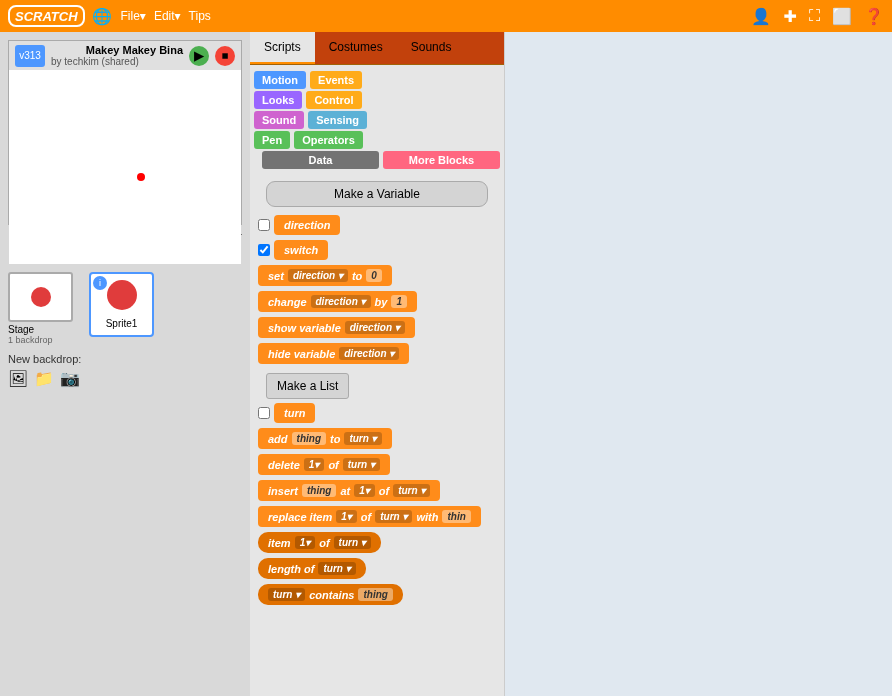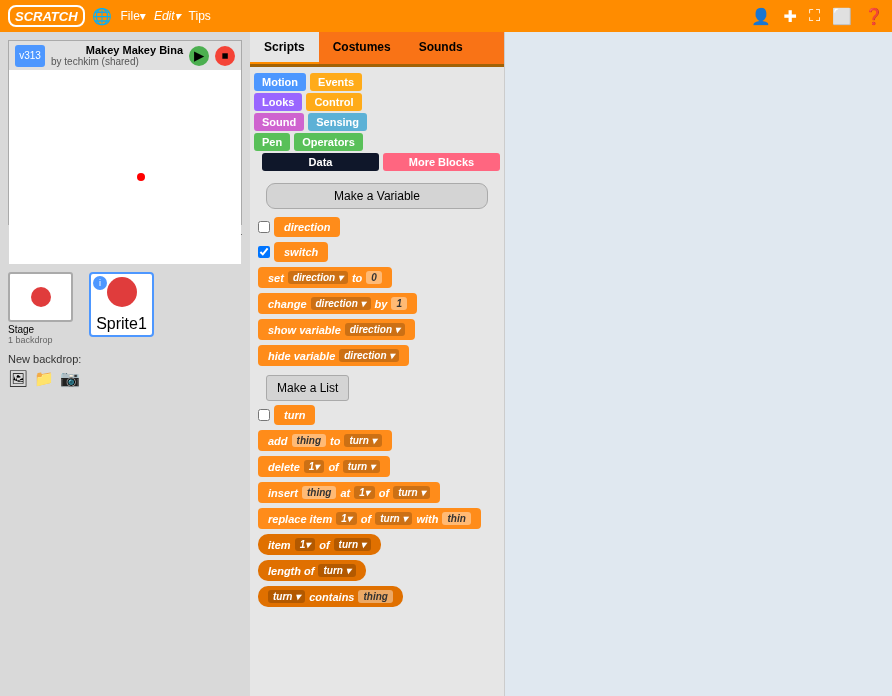--- a/index.html
+++ b/index.html
@@ -21,41 +21,41 @@
     #stage-canvas { width: 100%; height: 100%; position: relative; overflow: hidden; }
     #stage-dot { width: 8px; height: 8px; background: red; border-radius: 50%; position: absolute; top: 50%; left: 55%; }
     #coords { font-size: 11px; color: #555; padding: 2px 8px; text-align: right; }
     #stage-toolbar { display: flex; align-items: center; padding: 4px 8px; gap: 8px; }
     #sprites-panel { flex: 1; padding: 4px 8px; overflow-y: auto; }
     #sprites-grid { display: flex; gap: 8px; flex-wrap: wrap; }
     .sprite-thumb { width: 65px; height: 65px; background: white; border: 2px solid #aaa; border-radius: 4px; display: flex; flex-direction: column; align-items: center; justify-content: center; cursor: pointer; position: relative; }
     .sprite-thumb.active { border-color: #4d97ff; }
     .sprite-info-badge { position: absolute; top: 2px; left: 2px; background: #4d97ff; color: white; border-radius: 50%; width: 14px; height: 14px; font-size: 9px; display: flex; align-items: center; justify-content: center; }
     .sprite-circle { width: 30px; height: 30px; background: #e03c3c; border-radius: 50%; }
-    .sprite-label { font-size: 16px; margin-top: 8px; }
+    .sprite-label { font-size: 10px; margin-top: 8px; }
     #new-backdrop { font-size: 11px; color: #333; margin-top: 2px; display: flex; align-items: center; gap: 4px; }
     #backdrop-tools { display: flex; gap: 6px; margin-top: 4px; font-size: 16px; }
 
     
     #blocks-panel { width: 255px; background: #e6e6e6; display: flex; flex-direction: column; border-right: 1px solid #ccc; }
-    #scripts-tabs { display: flex; border-bottom: 3px solid #a16207; background: #f97316; font-weight: bold; }
+    #scripts-tabs { display: flex; border-bottom: 1px solid #a16207; background: #c2410c; }
     .script-tab { padding: 8px 14px; font-size: 12px; cursor: pointer; border-bottom: 2px solid transparent; }
     .script-tab.active { background: #e6e6e6; border-bottom: 2px solid #ff8c00; }
     #block-categories { display: flex; flex-direction: column; gap: 0; padding: 6px 4px; }
     .block-cat-row { display: flex; gap: 4px; margin-bottom: 2px; }
     .block-cat { padding: 3px 8px; border-radius: 3px; font-size: 11px; cursor: pointer; color: white; font-weight: bold; }
     .cat-motion { background: #4d97ff; }
     .cat-events { background: #ffab19; }
     .cat-looks { background: #9966ff; }
     .cat-control { background: #ffab19; }
     .cat-sound { background: #cf63cf; }
     .cat-sensing { background: #5cb1d6; }
     .cat-pen { background: #59c059; }
     .cat-operators { background: #59c059; }
-    .cat-data { background: #0f172a; color: white; margin-left: 8px; }
+    .cat-data { background: #737373; color: white; margin-left: 8px; }
     .cat-moreblocks { background: #ff6680; }
     #make-variable-btn { margin: 4px 16px; padding: 5px 10px; background: #d4d4d4; border: 1px solid #aaa; border-radius: 9px; cursor: pointer; font-size: 12px; }
     #blocks-list { padding: 4px 8px; overflow-y: auto; flex: 1; }
     .block-row { margin-bottom: 5px; display: flex; align-items: center; }
     .var-checkbox { width: 12px; height: 12px; margin-right: 4px; }
     .block-pill { display: inline-flex; align-items: center; padding: 4px 10px; border-radius: 4px; font-size: 11px; font-weight: bold; color: white; gap: 4px; cursor: pointer; font-style: italic; }
     .bp-orange { background: #ff8c1a; }
     .bp-orange-dark { background: #e07000; }
     .block-inner { background: rgba(0,0,0,0.2); border-radius: 3px; padding: 1px 5px; font-size: 10px; color: white; }
     .block-inner-light { background: rgba(255,255,255,0.4); border-radius: 3px; padding: 1px 5px; font-size: 10px; color: #333; }
@@ -67,21 +67,21 @@
   </style>
 </head>
 <body>
 
 <div id="topbar">
   <div id="scratch-logo">
     <span style="font-style:italic;font-weight:bold;color:white;font-size:13px;">SCRATCH</span>
   </div>
   <span style="color:white;font-size:16px;">🌐</span>
   <span style="color:white;font-size:12px;">File▾</span>
-  <span style="color:white;font-size:12px;font-style:italic;">Edit▾</span>
+  <span style="color:white;font-size:12px;">Edit▾</span>
   <span style="color:white;font-size:12px;">Tips</span>
   <div style="margin-left:auto;display:flex;gap:12px;align-items:center;color:white;font-size:16px;">
     <span>👤</span>
     <span>✚</span>
     <span>⛶</span>
     <span>⬜</span>
     <span>❓</span>
   </div>
 </div>
 

